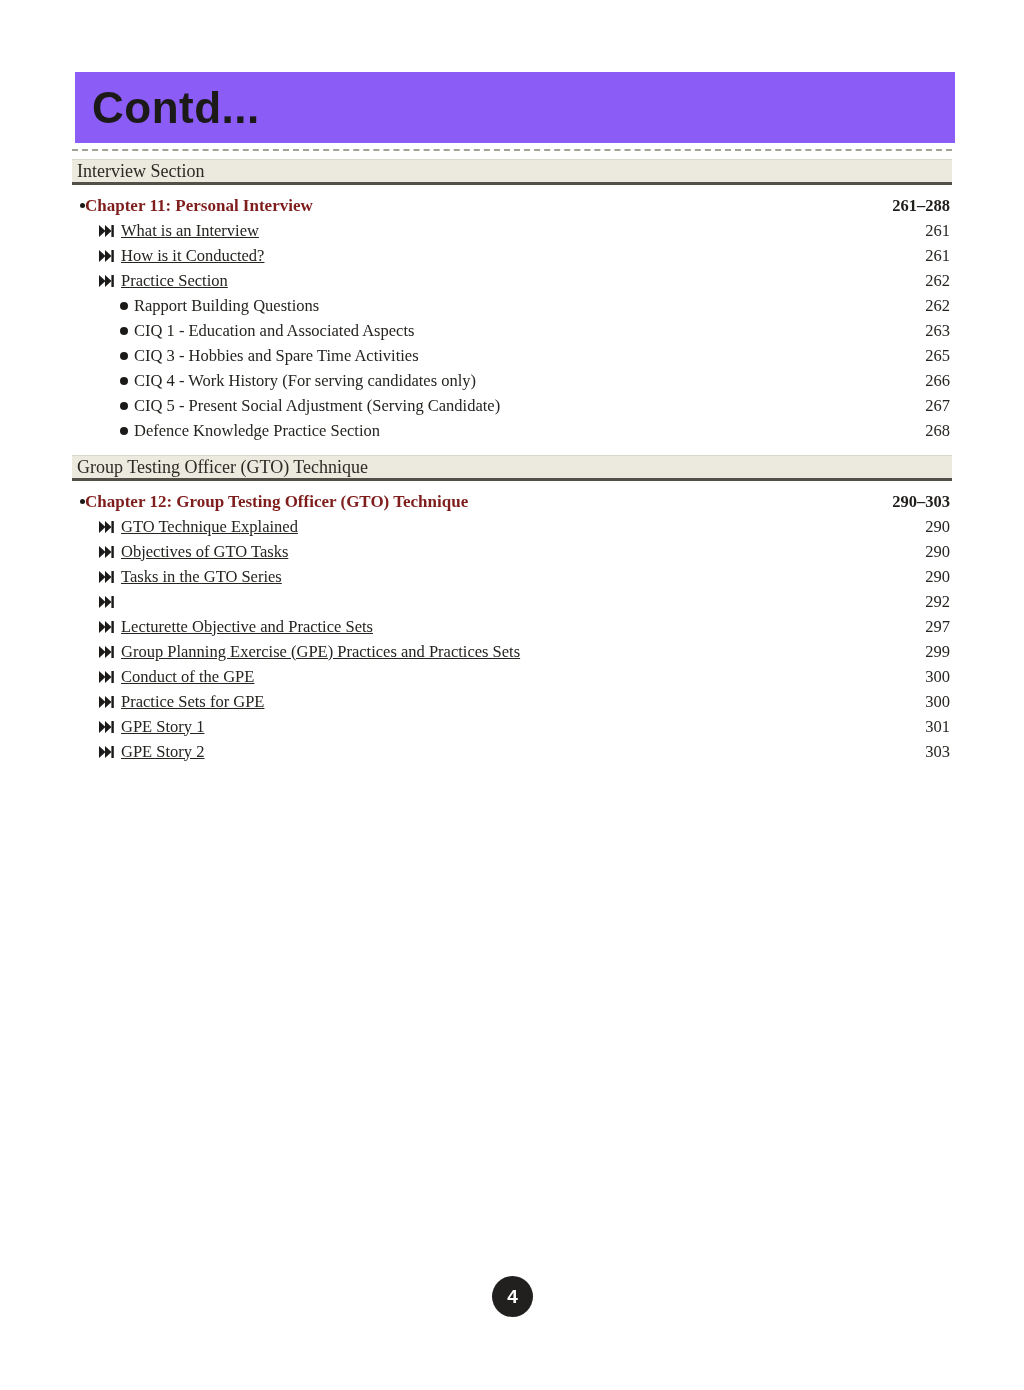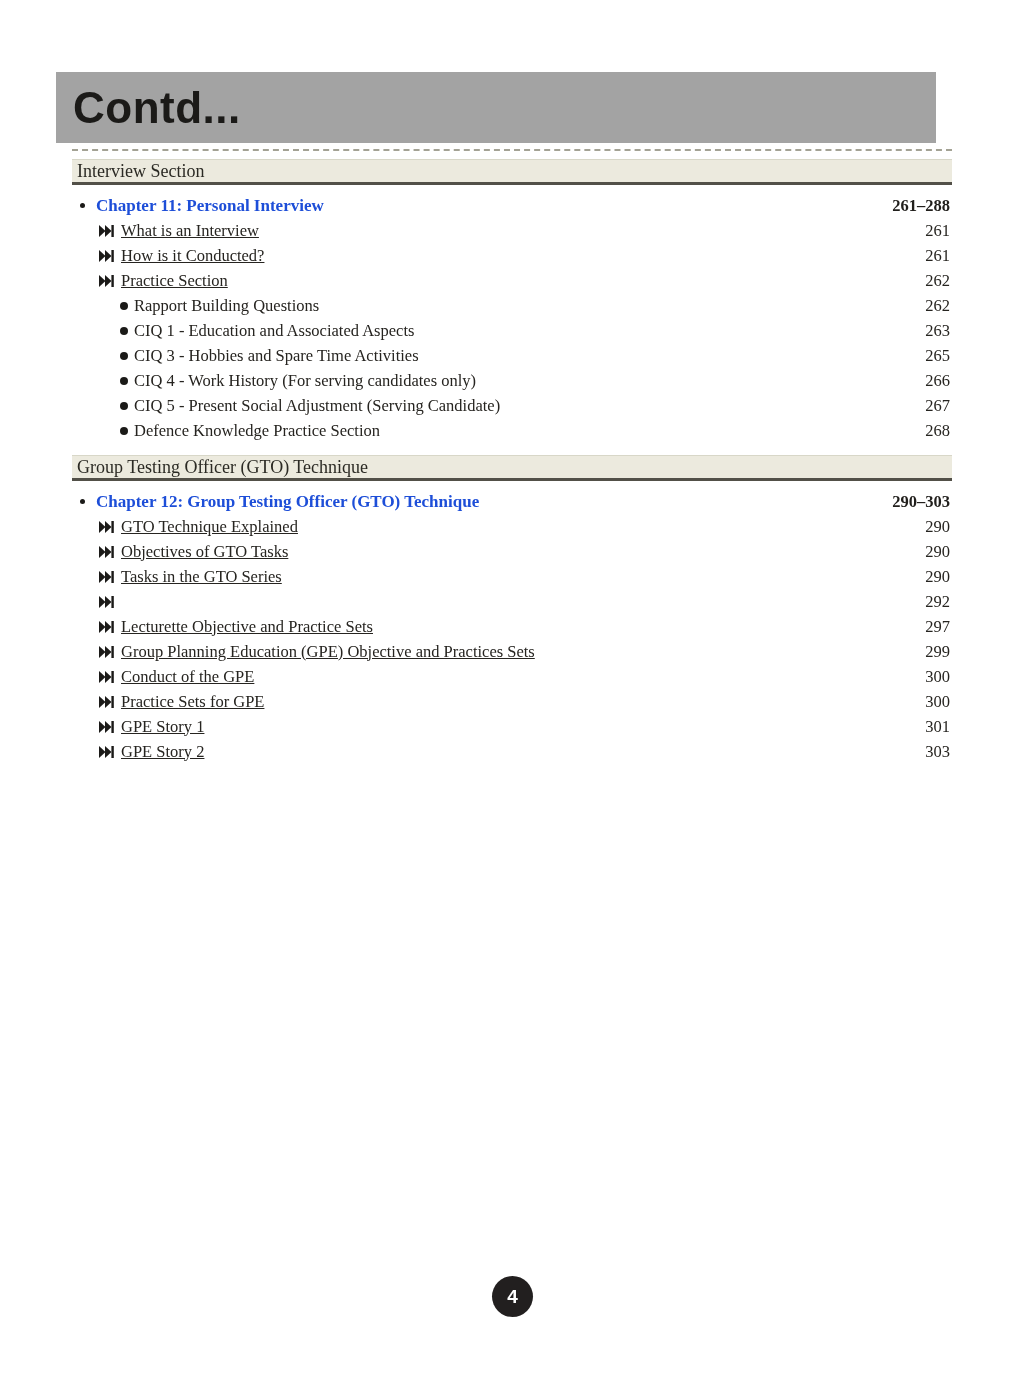--- a/index.html
+++ b/index.html
@@ -8,23 +8,23 @@
     width: 1024px;
     height: 1390px;
     background: #ffffff;
     overflow: hidden;
     font-family: "Liberation Serif", serif;
     color: #262420;
   }
   
   .banner {
     position: absolute;
-    left: 56px; top: 72px;
+    left: 75px; top: 72px;
     width: 880px; height: 71px;
-    background: #a3a3a3;
+    background: #8b5cf6;
     display: flex;
     align-items: center;
     box-sizing: border-box;
     padding-left: 17px;
   }
   .banner-title {
     font-family: "Liberation Sans", sans-serif;
     font-weight: 700;
     font-size: 44px;
     letter-spacing: 0.5px;
@@ -66,24 +66,23 @@
     padding-right: 2px;
   }
   .ch-bullet {
     margin-left: 8px;
     width: 5px; height: 5px;
     border-radius: 50%;
     background: #1b1a18;
     flex: 0 0 auto;
   }
   .ch-title {
-    margin-left: 11px;
     font-weight: bold;
     font-size: 17px;
-    color: #1d4ed8;
+    color: #7f1d1d;
   }
   .marker-arrow {
     margin-left: 26px;
     width: 17px; height: 13px;
     flex: 0 0 auto;
     display: flex;
     align-items: center;
   }
   .marker-arrow svg { width: 17px; height: 12px; display: block; }
   .row.arrow .item-label { margin-left: 6px; text-decoration: underline; }
@@ -268,21 +267,21 @@
     <span class="page-num">297</span>
   </div>
           <div class="row item-row arrow">
     <span class="marker-arrow">
       <svg viewBox="0 0 15 12" xmlns="http://www.w3.org/2000/svg" fill="#1b1a18">
         <polygon points="0,0 6.5,6 0,12"></polygon>
         <polygon points="6,0 12.5,6 6,12"></polygon>
         <rect x="12.4" y="0" width="2.4" height="12"></rect>
       </svg>
     </span>
-    <span class="item-label">Group Planning Education (GPE) Objective and Practices Sets</span>
+    <span class="item-label">Group Planning Exercise (GPE) Practices and Practices Sets</span>
     <span class="page-num">299</span>
   </div>
           <div class="row item-row arrow">
     <span class="marker-arrow">
       <svg viewBox="0 0 15 12" xmlns="http://www.w3.org/2000/svg" fill="#1b1a18">
         <polygon points="0,0 6.5,6 0,12"></polygon>
         <polygon points="6,0 12.5,6 6,12"></polygon>
         <rect x="12.4" y="0" width="2.4" height="12"></rect>
       </svg>
     </span>

